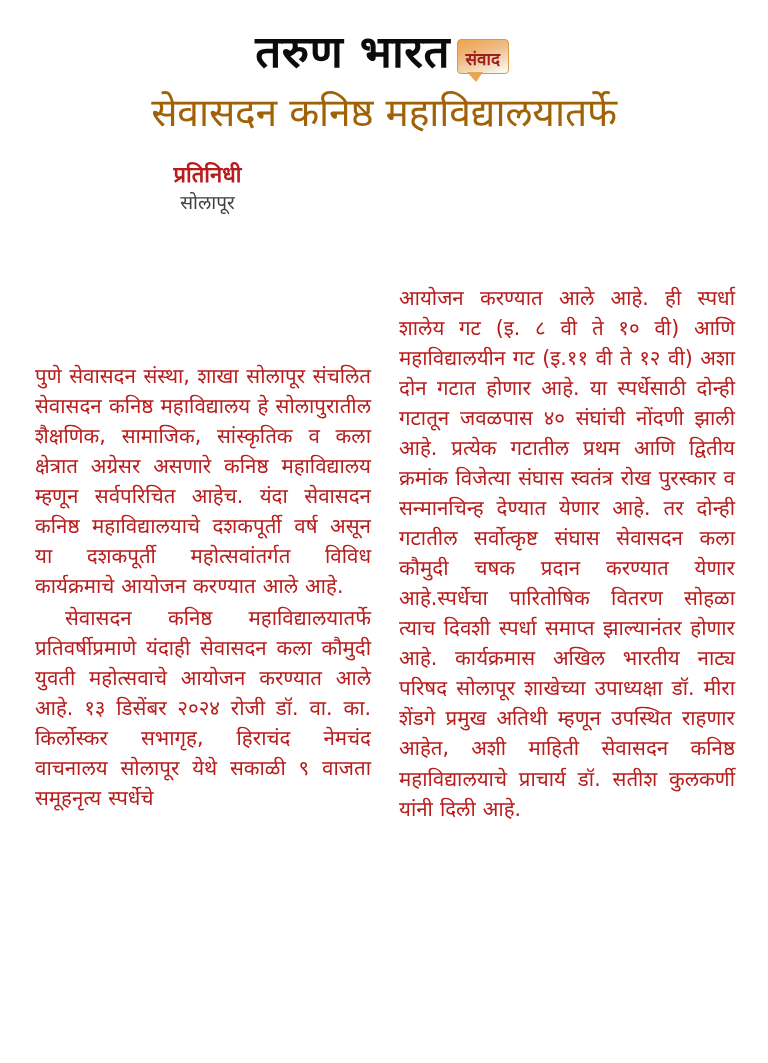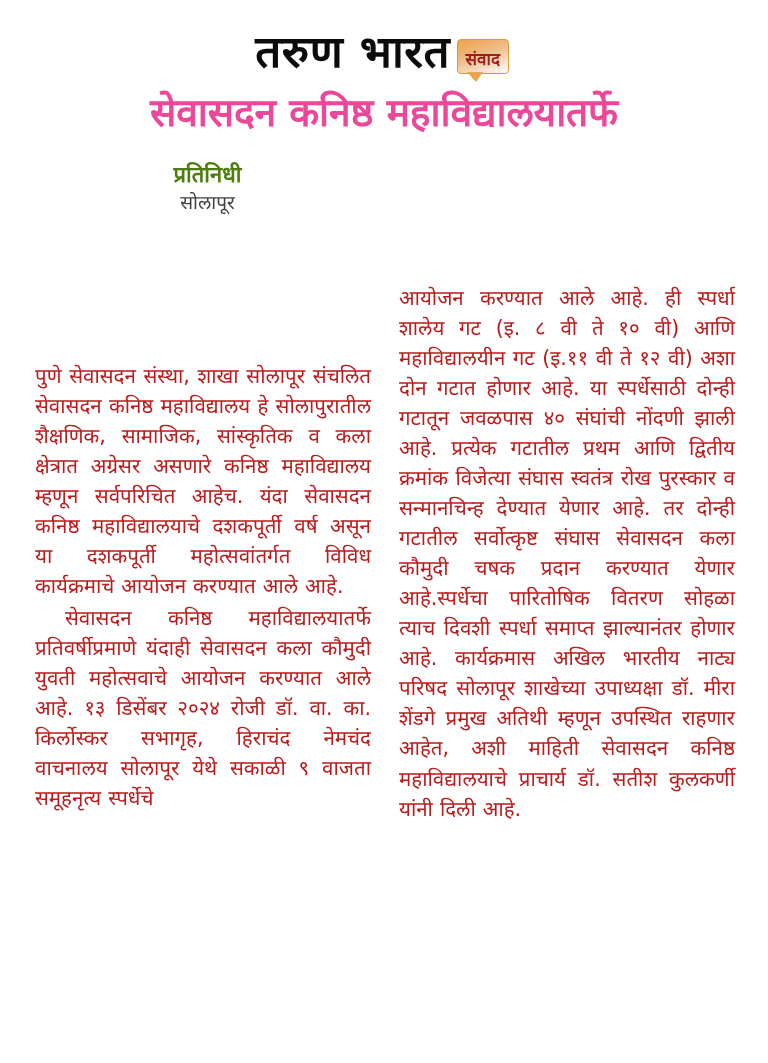--- a/index.html
+++ b/index.html
@@ -80,42 +80,42 @@
 
   
   .headline {
     margin: 14px 28px 0 28px;
     text-align: center;
   }
 
   .headline-line {
     font-family: "DejaVu Sans", "Liberation Sans", sans-serif;
     font-size: 39px;
-    font-weight: 700;
+    font-weight: 400;
     line-height: 1.30;
-    color: #ec4899;
+    color: #a16207;
     letter-spacing: -0.2px;
     white-space: nowrap;
   }
 
   
   .byline {
     margin: 0;
     padding: 0;
     text-align: center;
     width: 345px;
     margin-left: 35px;
     margin-top: 22px;
   }
 
   .byline-author {
     font-family: "DejaVu Sans", "Liberation Sans", sans-serif;
     font-size: 22px;
     font-weight: 700;
-    color: #4d7c0f;
+    color: #b91c1c;
     line-height: 1.25;
   }
 
   .byline-place {
     font-family: "DejaVu Sans", "Liberation Sans", sans-serif;
     font-size: 19px;
     font-weight: 400;
     color: #404040;
     line-height: 1.4;
     margin-top: 1px;

